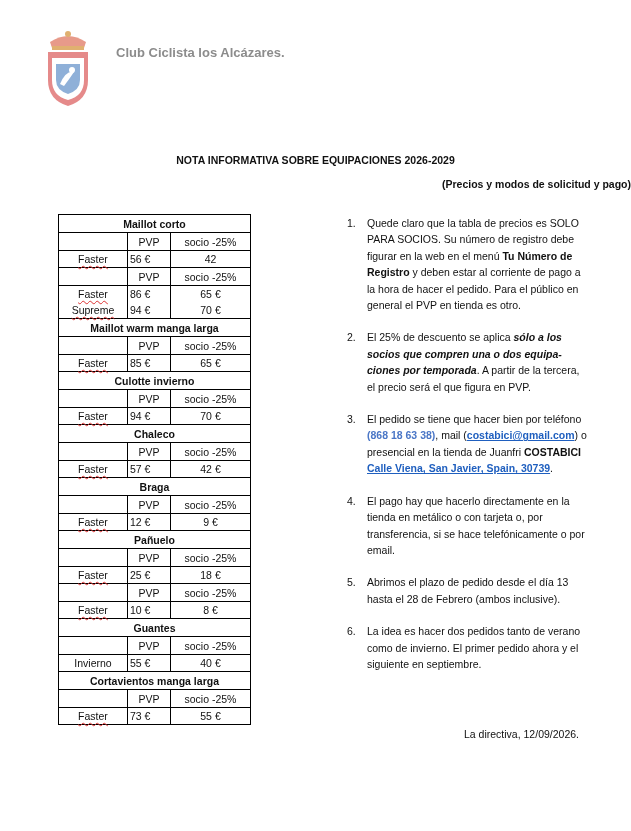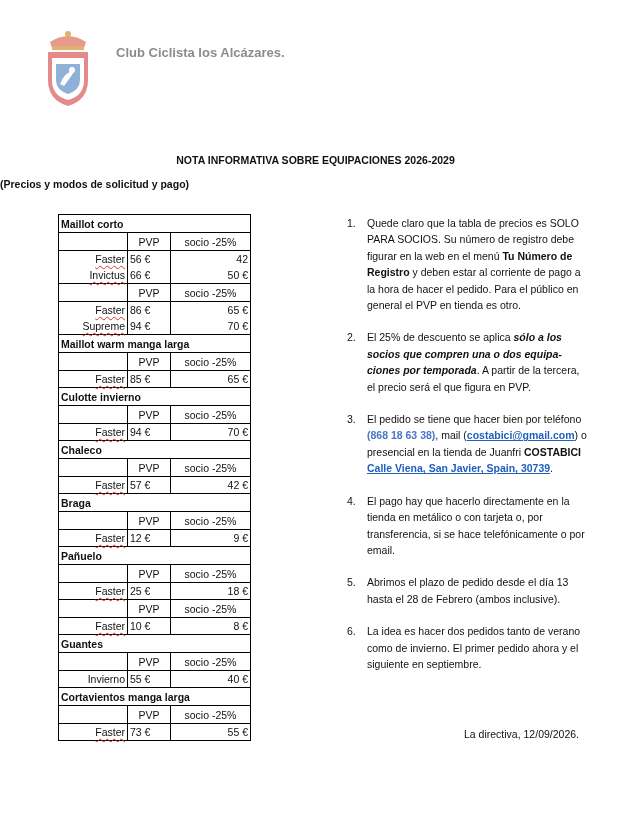--- a/index.html
+++ b/index.html
@@ -1,30 +1,30 @@
 <!DOCTYPE html>
 <html><head>
 <meta charset="utf-8">
 <style>
   html, body { margin:0; padding:0; background:#ffffff; }
   body { width:631px; height:831px; position:relative; overflow:hidden;
          font-family:"Liberation Sans", sans-serif; color:#111; font-size:10.5px; }
   .logo { position:absolute; left:40px; top:28px; width:56px; height:80px; }
   .club-title { position:absolute; left:116px; top:45px; font-size:13px; font-weight:bold; color:#8c8c8c; }
   .doc-title { position:absolute; left:0; width:631px; top:154px; text-align:center; font-weight:bold; font-size:10.5px; }
-  .doc-subtitle { position:absolute; left:0; width:631px; top:178px; text-align:left; font-weight:bold; font-size:10.5px; }
+  .doc-subtitle { position:absolute; left:0; width:631px; top:178px; text-align:right; font-weight:bold; font-size:10.5px; }
 
   table.prices { position:absolute; left:58px; top:214px; width:193px; border-collapse:collapse;
                  border:1.5px solid #000; font-size:10.5px; }
   table.prices td { border-left:1px solid #000; border-right:1px solid #000; padding:0 2px; height:16px; line-height:16px; }
-  table.prices tr.sec td { border-top:1px solid #000; font-weight:bold; height:17px; }
+  table.prices tr.sec td { border-top:1px solid #000; text-align:center; font-weight:bold; height:17px; }
   table.prices tr.hdr td { border-top:1px solid #000; border-bottom:1px solid #000; text-align:center; height:17px; }
-  table.prices td.c0 { width:64px; text-align:right; }
+  table.prices td.c0 { width:64px; text-align:center; }
   table.prices td.c1 { width:38px; text-align:left; }
-  table.prices td.c2 { text-align:right; }
+  table.prices td.c2 { text-align:center; }
   table.prices tr.hdr td.c1 { text-align:center; }
   table.prices tr.hdr td.c2 { text-align:center; }
   .squig { text-decoration: underline wavy #d33; text-decoration-thickness:1px; text-underline-offset:2px; }
 
   .notes { position:absolute; left:347px; top:215px; width:240px; font-size:10.5px; line-height:16.4px; }
   .note { display:flex; margin-bottom:16px; }
   .note .num { width:20px; flex:none; }
   .note .txt { flex:1; }
   .blue { color:#4a76c6; font-weight:bold; }
   .link { color:#1f5fbf; font-weight:bold; text-decoration:underline; }
@@ -58,25 +58,20 @@
       <tr class="hdr">
         <td class="c0"></td>
         <td class="c1">PVP</td>
         <td class="c2">socio -25%</td>
       </tr>
       <tr>
         <td class="c0"><span class="squig">Faster</span></td>
         <td class="c1">56 €</td>
         <td class="c2">42</td>
       </tr>
-      <tr>
-        <td class="c0"><span class="squig">Invictus</span></td>
-        <td class="c1">66 €</td>
-        <td class="c2">50 €</td>
-      </tr>
       <tr class="hdr">
         <td class="c0"></td>
         <td class="c1">PVP</td>
         <td class="c2">socio -25%</td>
       </tr>
       <tr>
         <td class="c0"><span class="squig">Faster</span></td>
         <td class="c1">86 €</td>
         <td class="c2">65 €</td>
       </tr>

